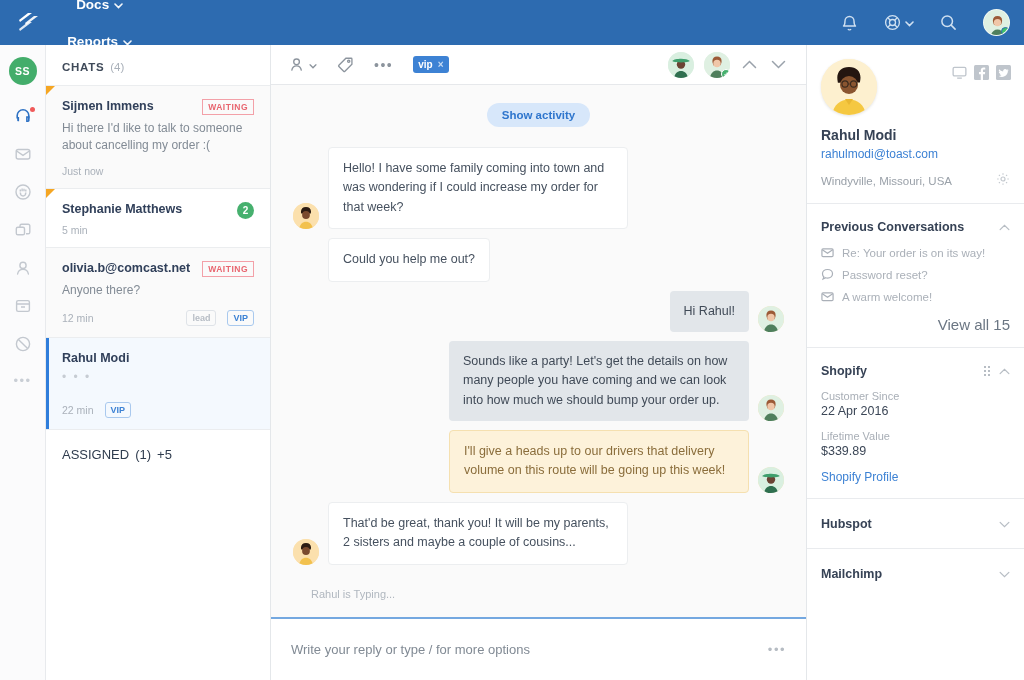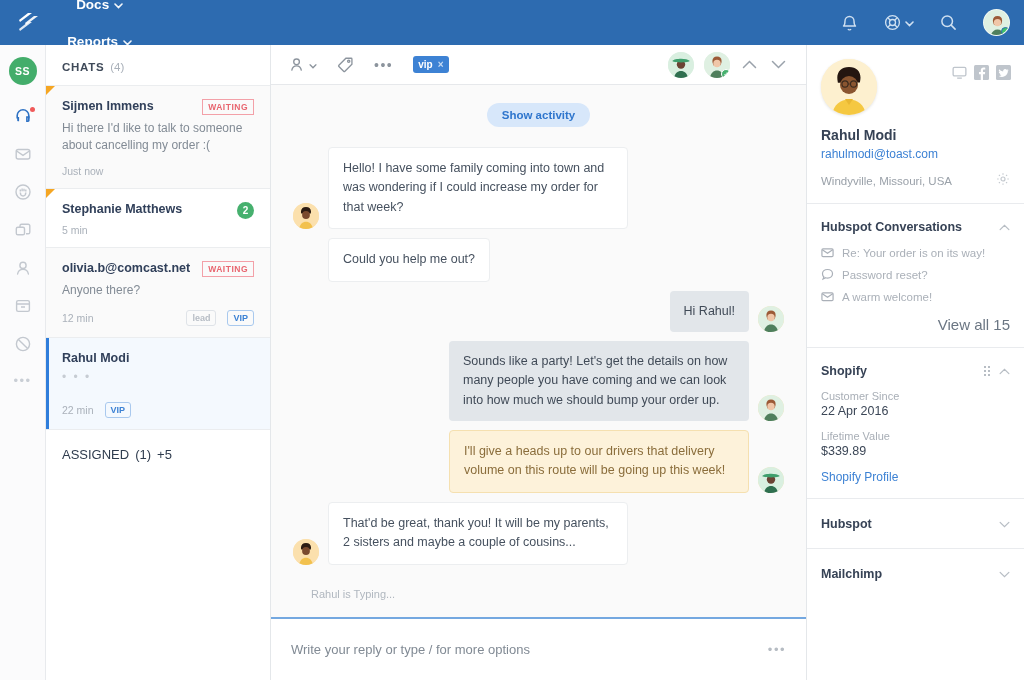--- a/index.html
+++ b/index.html
@@ -561,21 +561,21 @@
             <svg width="14" height="14" viewBox="0 0 16 16" fill="none" stroke="currentColor" stroke-width="1.3">
               <circle cx="8" cy="8" r="2.3"></circle>
               <path d="M8 1.4v1.6M8 13v1.6M1.4 8H3M13 8h1.6M3.3 3.3l1.2 1.2M11.5 11.5l1.2 1.2M12.7 3.3l-1.2 1.2M4.5 11.5l-1.2 1.2"></path>
             </svg>
           </span>
         </div>
       </div>
 
       <div class="side-block">
         <div class="block-head">
-          <span class="block-title">Hubspot Conversations</span>
+          <span class="block-title">Previous Conversations</span>
           <span class="block-tools">
             <span>
               <svg width="11" height="7" viewBox="0 0 12 8">
                   <path d="M1 6.5L6 1.5l5 5" stroke="currentColor" stroke-width="1.4" fill="none" stroke-linecap="round"></path>
                 </svg>
             </span>
           </span>
         </div>
         <div class="prev-item">
           <span class="prev-icon">

